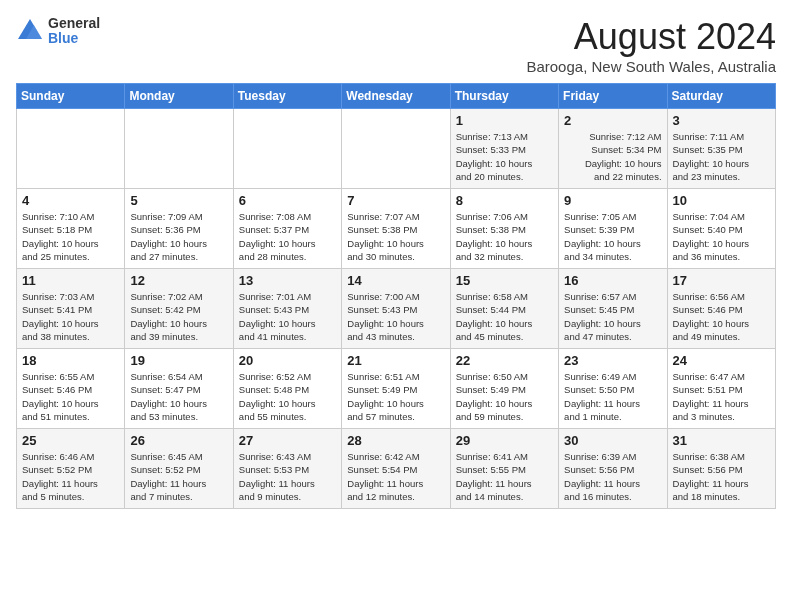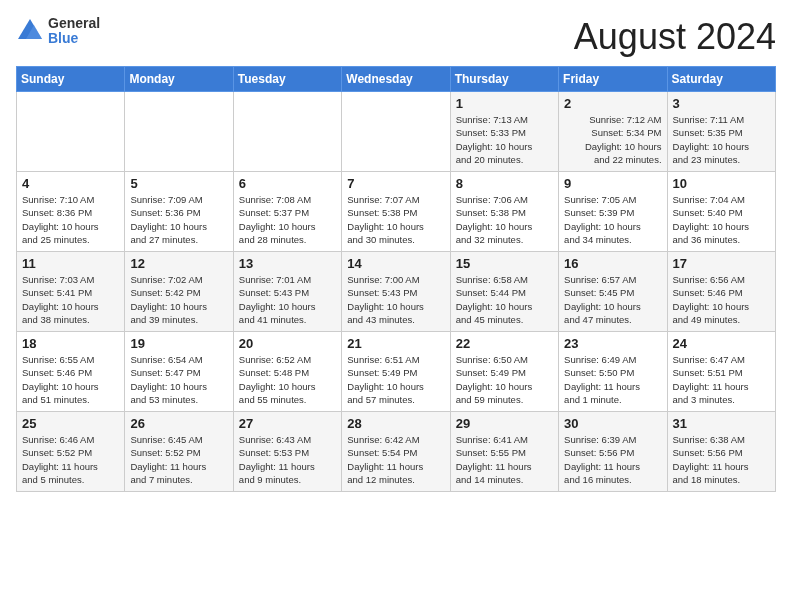--- a/index.html
+++ b/index.html
@@ -96,20 +96,21 @@
       <polygon points="14,2 26,22 2,22" fill="#3a7bd5"></polygon>
       <polygon points="18,8 26,22 10,22" fill="#5a95e5" opacity="0.6"></polygon>
     </svg>
     <div class="logo-text">
       <span class="logo-general">General</span><br>
       <span class="logo-blue">Blue</span>
     </div>
   </div>
   <div class="title-block">
     <div class="month-year">August 2024</div>
+    <div class="location">Barooga, New South Wales, Australia</div>
   </div>
 </div>
 
 <table>
   <thead>
     <tr>
       <th>Sunday</th>
       <th>Monday</th>
       <th>Tuesday</th>
       <th>Wednesday</th>
@@ -143,21 +144,21 @@
           <div class="day-info" style="white-space: pre-line;">Sunrise: 7:11 AM
 Sunset: 5:35 PM
 Daylight: 10 hours
 and 23 minutes.</div>
         </td>
       </tr>
       <tr>
         <td>
           <span class="day-number">4</span>
           <div class="day-info" style="white-space: pre-line;">Sunrise: 7:10 AM
-Sunset: 8:36 PM
+Sunset: 5:18 PM
 Daylight: 10 hours
 and 25 minutes.</div>
         </td>
         <td>
           <span class="day-number">5</span>
           <div class="day-info" style="white-space: pre-line;">Sunrise: 7:09 AM
 Sunset: 5:36 PM
 Daylight: 10 hours
 and 27 minutes.</div>
         </td>

